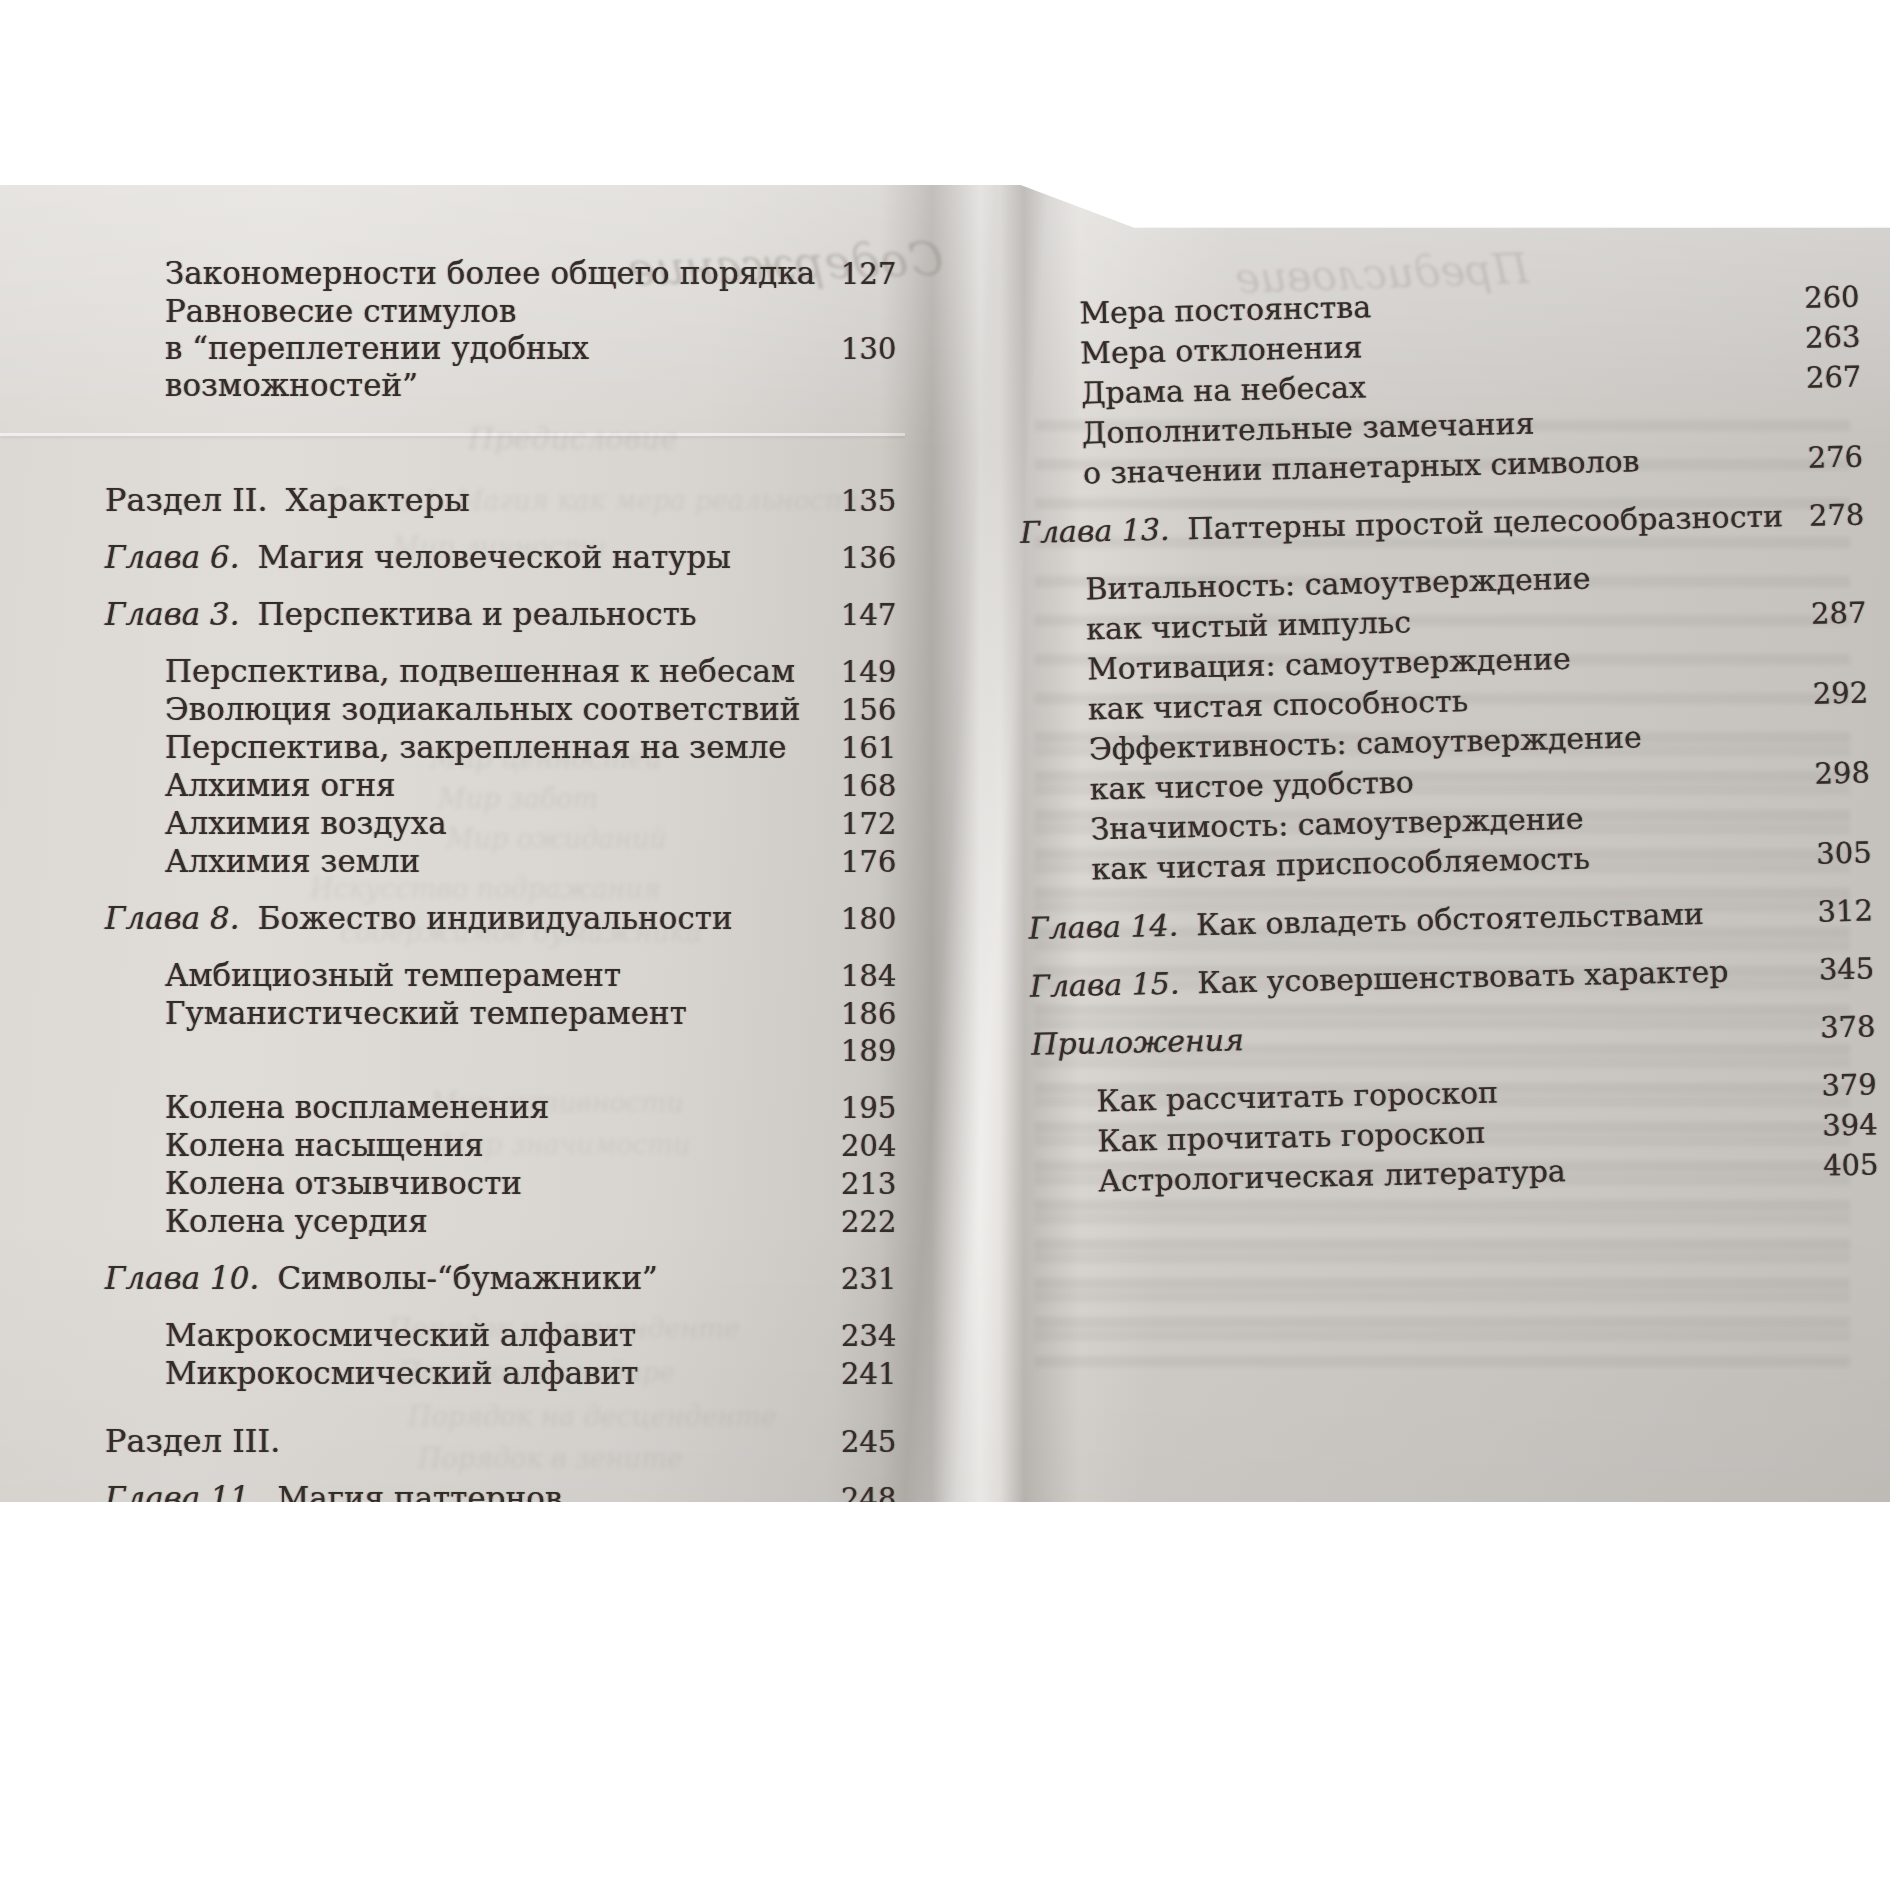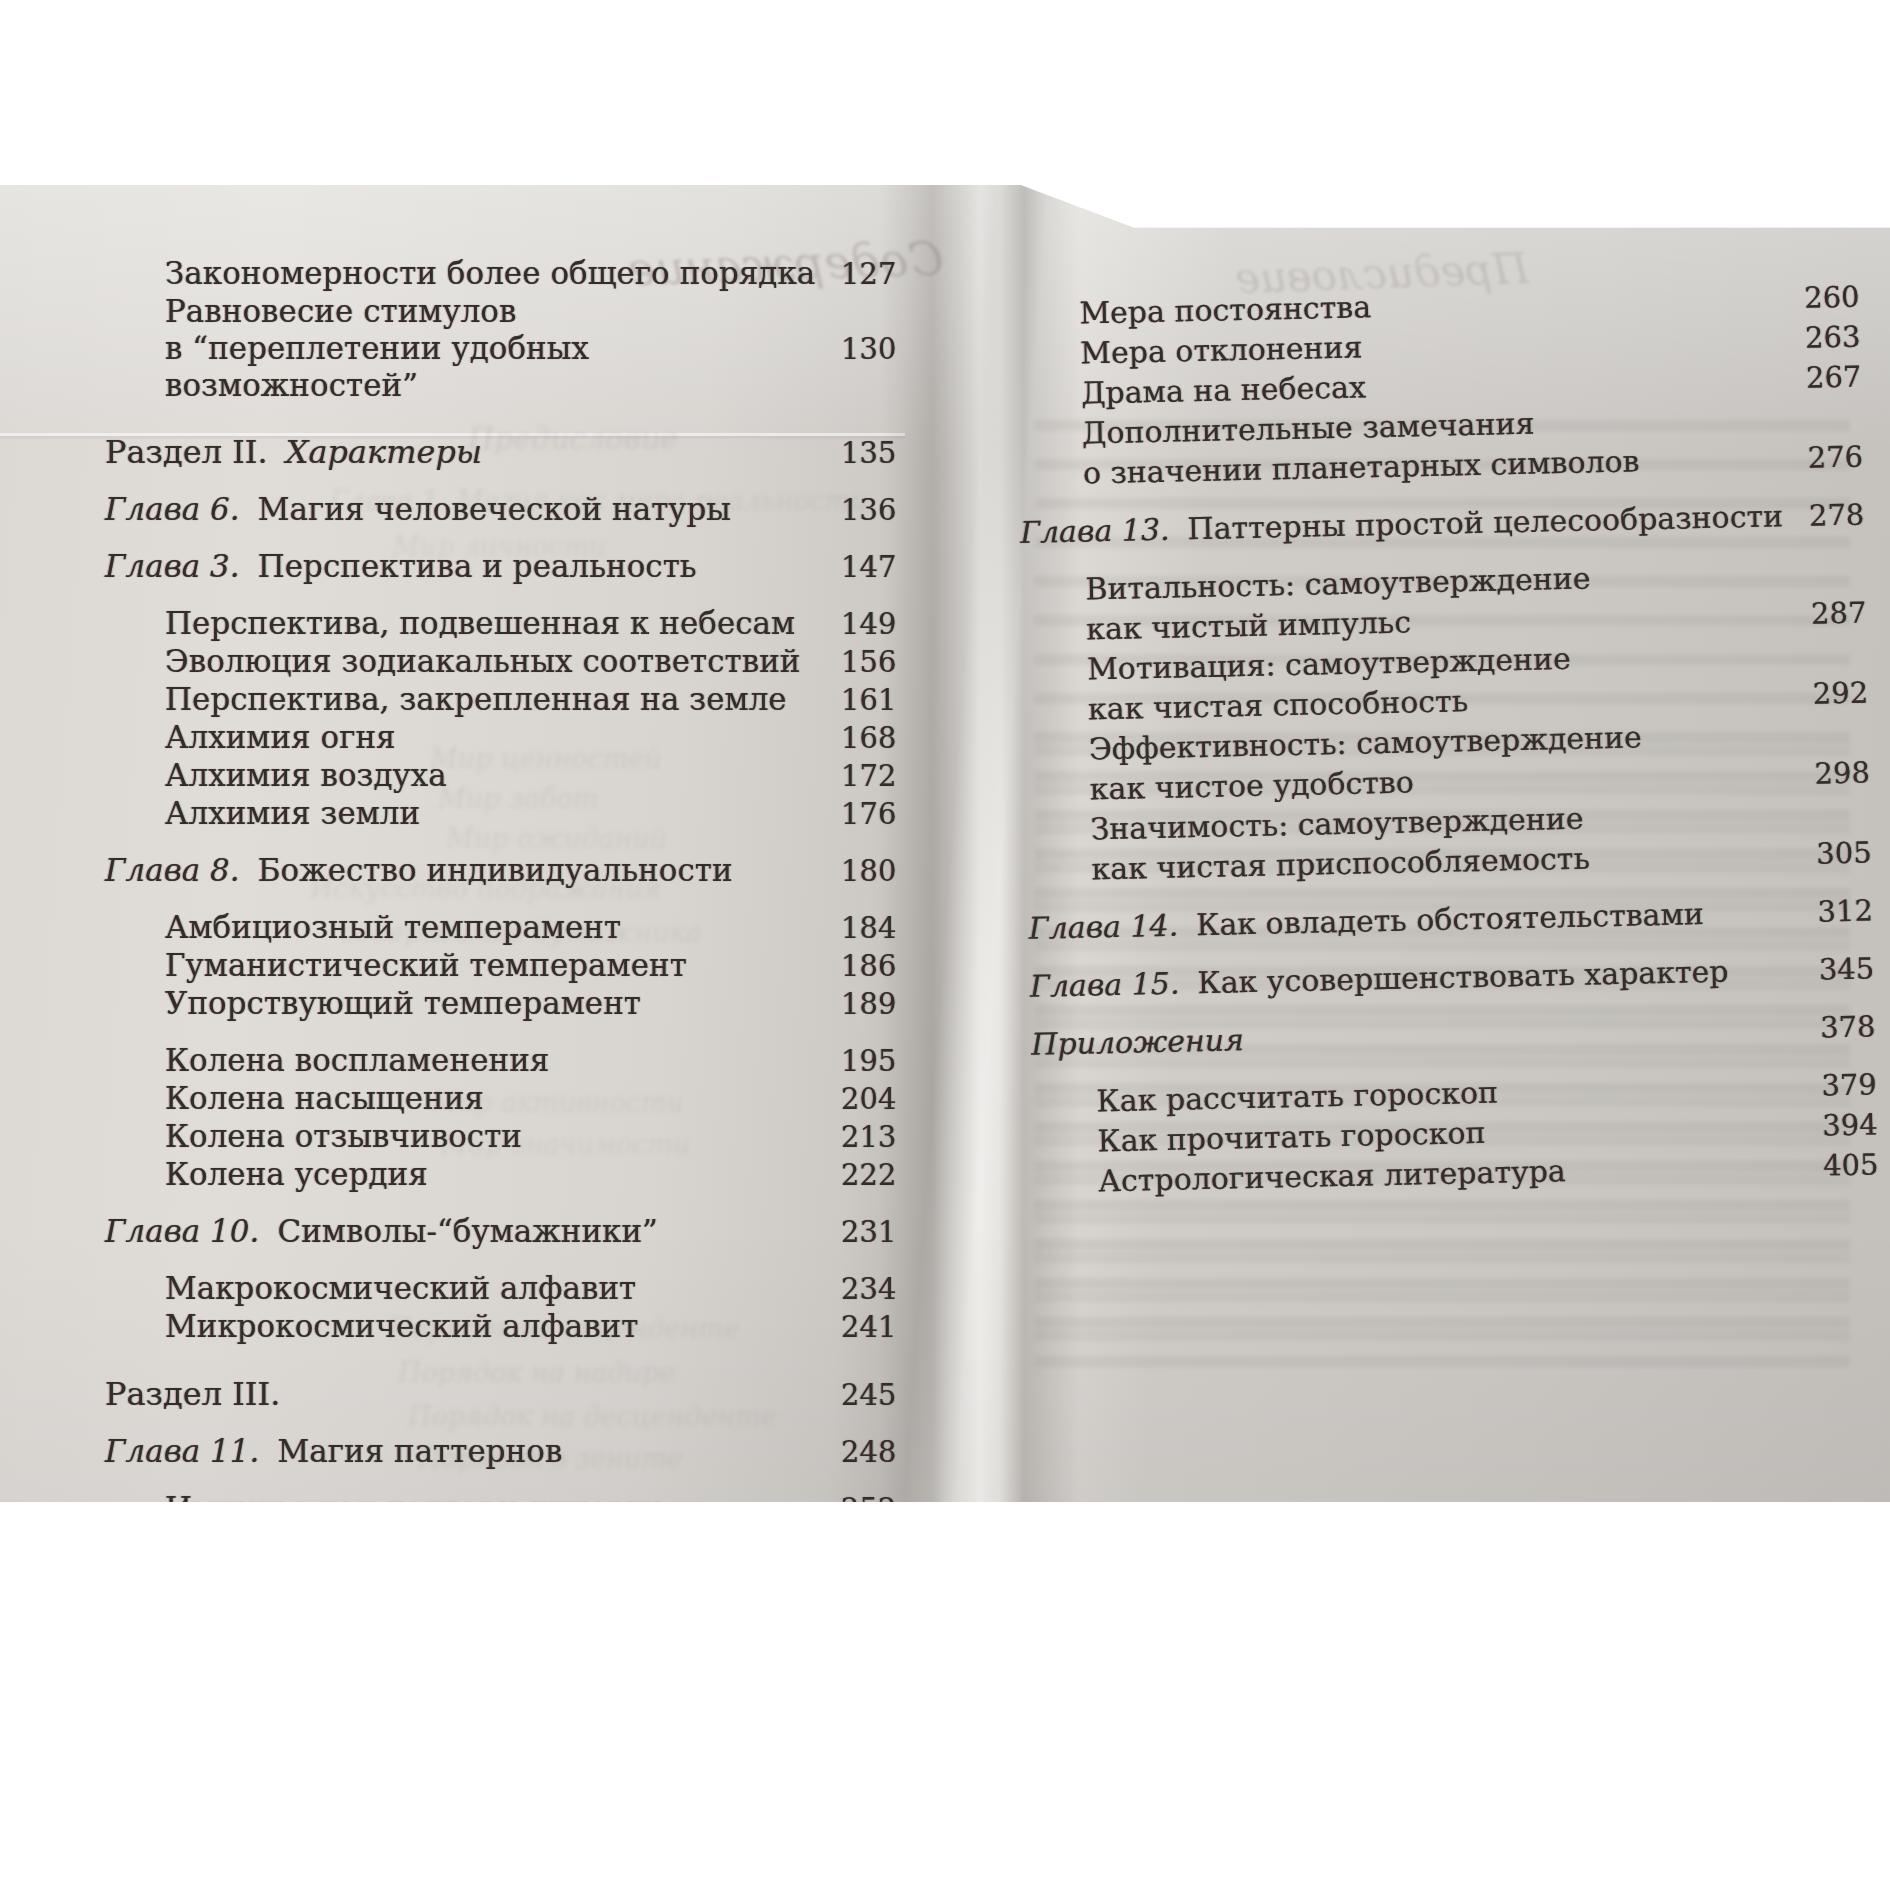--- a/index.html
+++ b/index.html
@@ -30,21 +30,21 @@
   .toc-right .row{line-height:40px;}
   .gap-md{margin-top:19px;}
   .gap-lg{margin-top:30px;}
   .toc-right .gap-md{margin-top:18px;}
   .row .num{margin-left:auto;min-width:66px;text-align:left;padding-left:4px;font-size:29px;}
   .style-sub .text{padding-left:60px;}
   .toc-right .style-sub .text{padding-left:64px;}
   .style-chapter .prefix,.style-section .prefix{padding-right:18px;}
   .style-chapter .prefix{font-style:italic;}
   .style-section{font-size:32px;}
-  .style-section .title{font-style:italic;}
+  .style-section .title{margin-top:48px;}
   .style-section-italic .text{font-style:italic;padding-left:0;}
   
   .bleed{position:absolute;color:#766f68;font-style:italic;white-space:nowrap;
          filter:blur(2px);pointer-events:none;}
   .bleed.mirror{transform:scaleX(-1) rotate(2deg);filter:blur(1.6px);}
   .bleed-par{position:absolute;pointer-events:none;filter:blur(2px);
          background:repeating-linear-gradient(180deg,rgba(105,99,92,.13) 0 11px,
                     rgba(0,0,0,0) 11px 39px);}
 </style>
 </head>
@@ -140,21 +140,20 @@
         </div>
         <div class="row style-sub gap-md">
           <span class="text">Амбициозный темперамент</span>
           <span class="num">184</span>
         </div>
         <div class="row style-sub">
           <span class="text">Гуманистический темперамент</span>
           <span class="num">186</span>
         </div>
         <div class="row style-sub">
-          <span class="text">Упорствующий темперамент</span>
           <span class="num">189</span>
         </div>
         <div class="row style-sub gap-md">
           <span class="text">Колена воспламенения</span>
           <span class="num">195</span>
         </div>
         <div class="row style-sub">
           <span class="text">Колена насыщения</span>
           <span class="num">204</span>
         </div>

